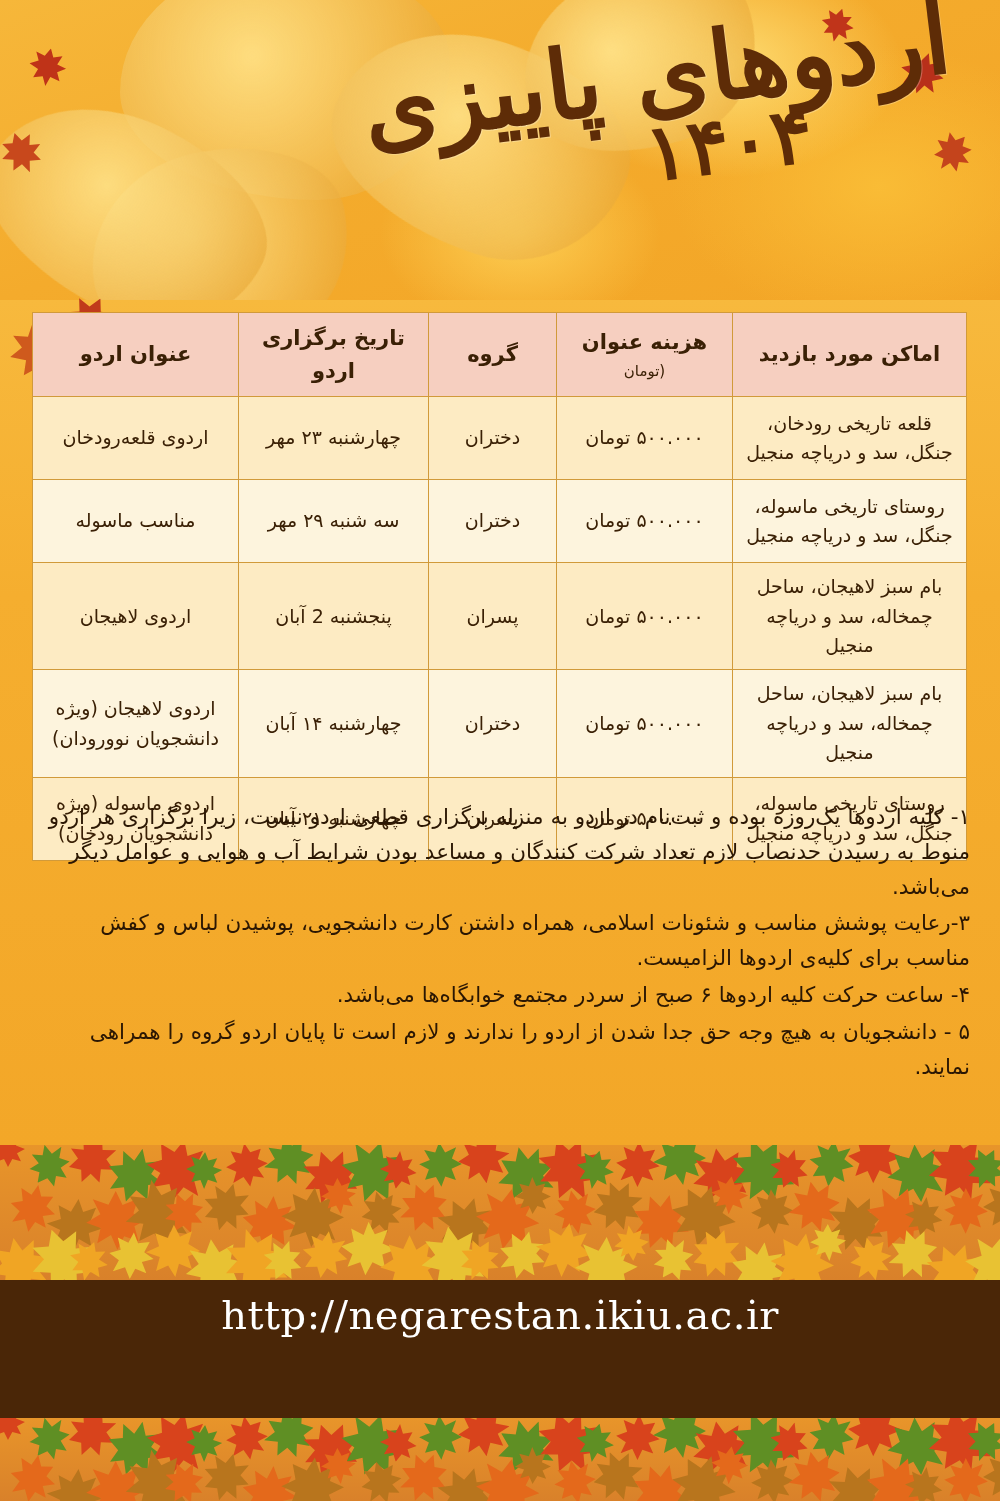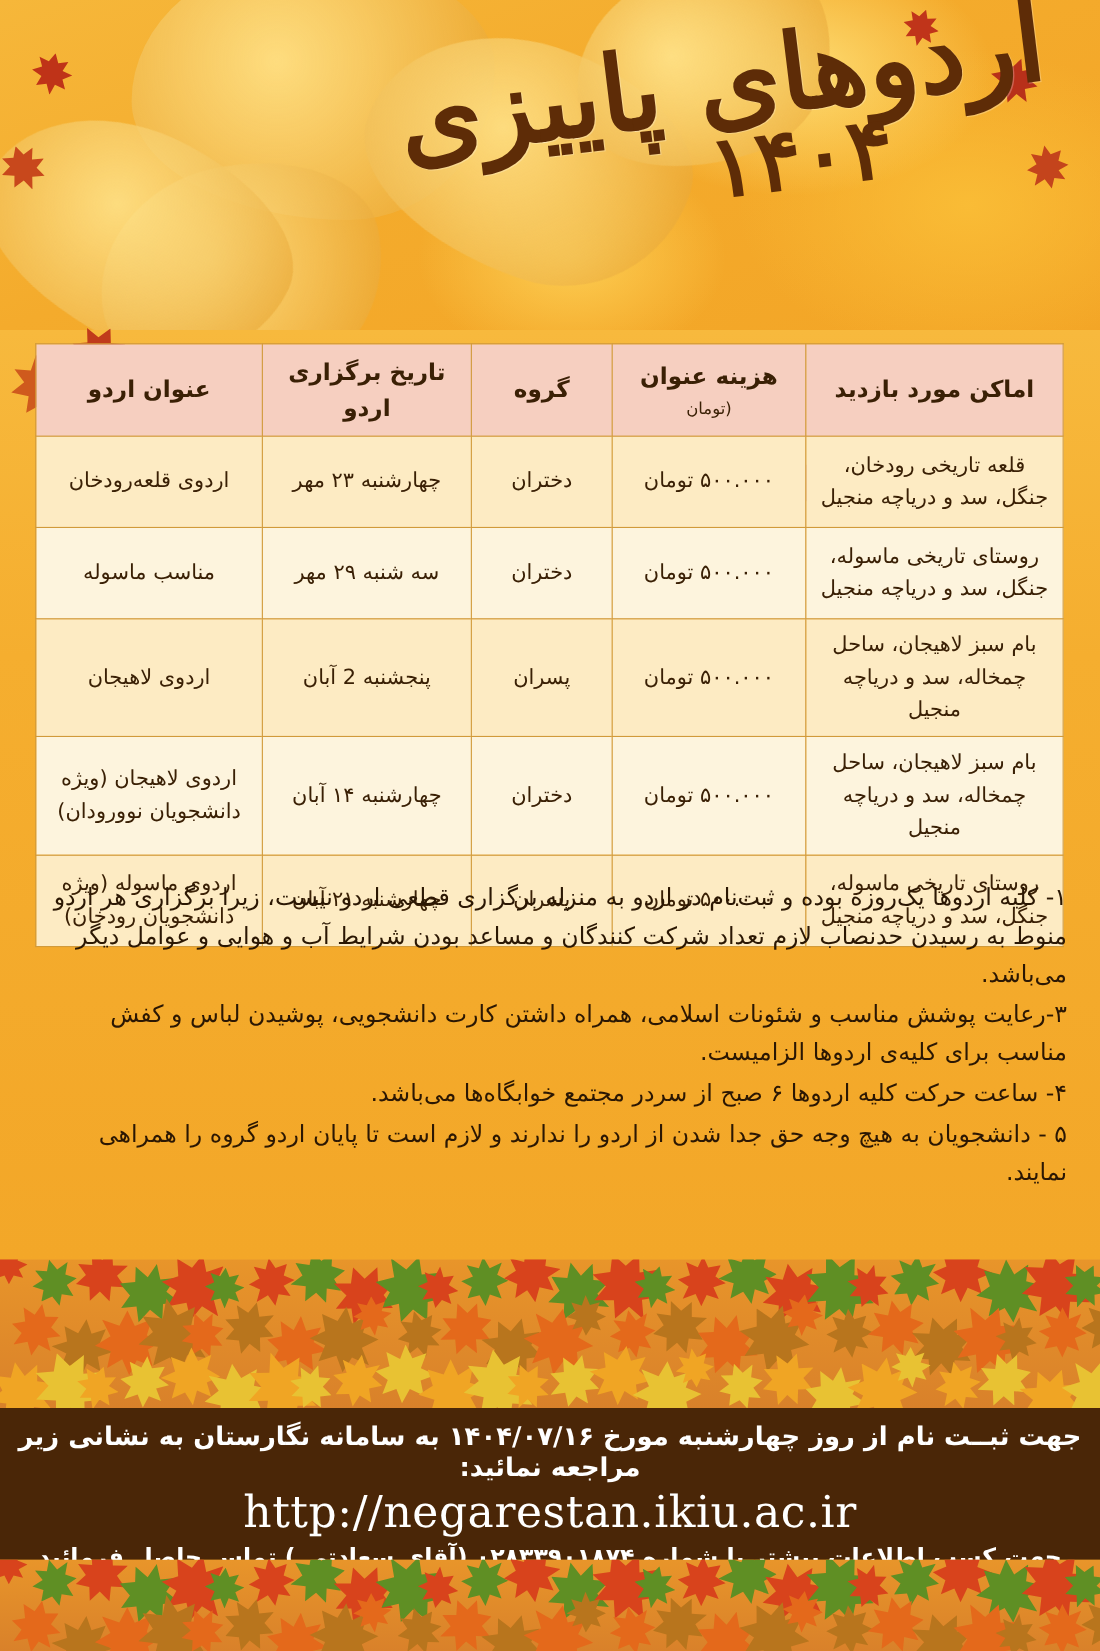--- a/index.html
+++ b/index.html
@@ -343,23 +343,21 @@
     <div class="lf" style="width: 57px; height: 57px; left: 731px; top: 97px; background: rgb(232, 194, 51); transform: rotate(-73deg);"></div>
     <div class="lf" style="width: 64px; height: 64px; left: 770px; top: 88px; background: rgb(240, 165, 36); transform: rotate(-36deg);"></div>
     <div class="lf" style="width: 37px; height: 37px; left: 809px; top: 79px; background: rgb(232, 194, 51); transform: rotate(1deg);"></div>
     <div class="lf" style="width: 44px; height: 44px; left: 848px; top: 92px; background: rgb(240, 165, 36); transform: rotate(38deg);"></div>
     <div class="lf" style="width: 51px; height: 51px; left: 887px; top: 83px; background: rgb(232, 194, 51); transform: rotate(75deg);"></div>
     <div class="lf" style="width: 58px; height: 58px; left: 926px; top: 96px; background: rgb(240, 165, 36); transform: rotate(112deg);"></div>
     <div class="lf" style="width: 65px; height: 65px; left: 965px; top: 87px; background: rgb(232, 194, 51); transform: rotate(149deg);"></div>
   </div>
 
 <div class="footer">
-  <div class="footer-line1">جهت ثبــت نام از روز چهارشنبه مورخ  ۱۴۰۴/۰۷/۱۶  به سامانه نگارستان به نشانی زیر مراجعه نمائید:</div>
   <div class="footer-url">http://negarestan.ikiu.ac.ir</div>
-  <div class="footer-line3">جهت کسب اطلاعات بیشتر با شماره ۰۲۸۳۳۹۰۱۸۷۴ (آقای سعادتی ) تماس حاصل فرمائید</div>
 </div>
 
 <div class="leafstrip bottom" id="strip-bottom">
     <div class="lf" style="width: 36px; height: 36px; left: -10px; top: -14px; background: rgb(216, 67, 28); transform: rotate(-180deg);"></div>
     <div class="lf" style="width: 43px; height: 43px; left: 29px; top: -1px; background: rgb(95, 143, 36); transform: rotate(-143deg);"></div>
     <div class="lf" style="width: 50px; height: 50px; left: 68px; top: -10px; background: rgb(216, 67, 28); transform: rotate(-106deg);"></div>
     <div class="lf" style="width: 57px; height: 57px; left: 107px; top: 3px; background: rgb(95, 143, 36); transform: rotate(-69deg);"></div>
     <div class="lf" style="width: 64px; height: 64px; left: 146px; top: -6px; background: rgb(216, 67, 28); transform: rotate(-32deg);"></div>
     <div class="lf" style="width: 37px; height: 37px; left: 185px; top: 7px; background: rgb(95, 143, 36); transform: rotate(5deg);"></div>
     <div class="lf" style="width: 44px; height: 44px; left: 224px; top: -2px; background: rgb(216, 67, 28); transform: rotate(42deg);"></div>

